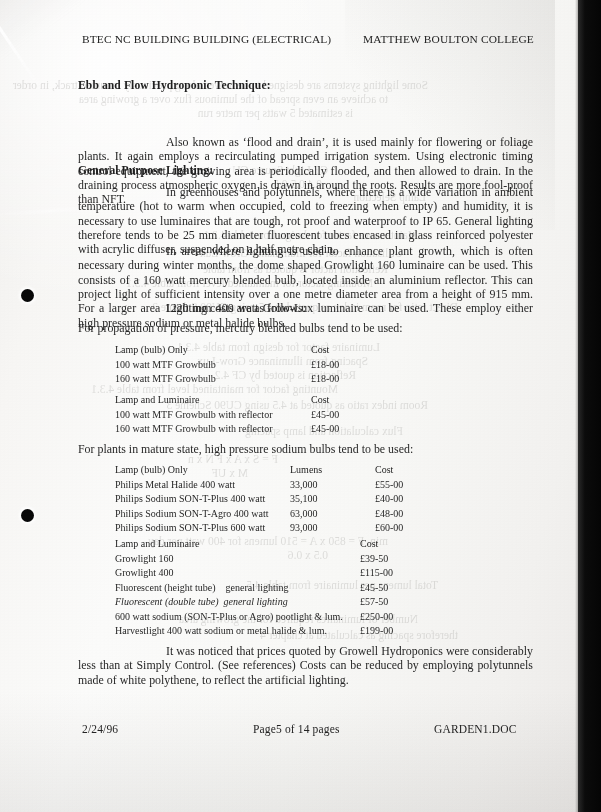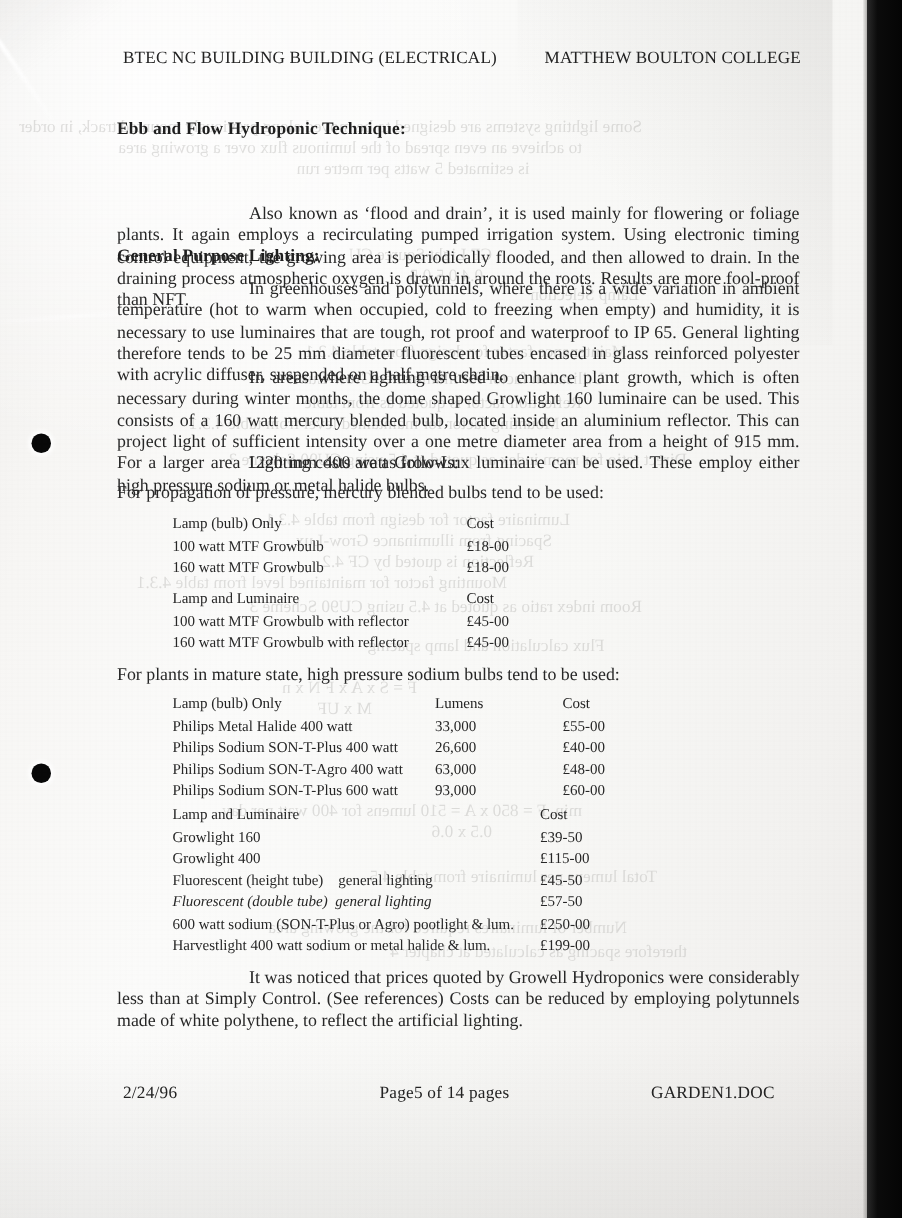--- a/index.html
+++ b/index.html
@@ -332,21 +332,21 @@
           <td class="c-lum">Lumens</td>
           <td class="c-cost">Cost</td>
         </tr>
         <tr>
           <td class="c-name-wide">Philips Metal Halide 400 watt</td>
           <td class="c-lum">33,000</td>
           <td class="c-cost">£55-00</td>
         </tr>
         <tr>
           <td class="c-name-wide">Philips Sodium SON-T-Plus 400 watt</td>
-          <td class="c-lum">26,600</td>
+          <td class="c-lum">35,100</td>
           <td class="c-cost">£40-00</td>
         </tr>
         <tr>
           <td class="c-name-wide">Philips Sodium SON-T-Agro 400 watt</td>
           <td class="c-lum">63,000</td>
           <td class="c-cost">£48-00</td>
         </tr>
         <tr>
           <td class="c-name-wide">Philips Sodium SON-T-Plus 600 watt</td>
           <td class="c-lum">93,000</td>

